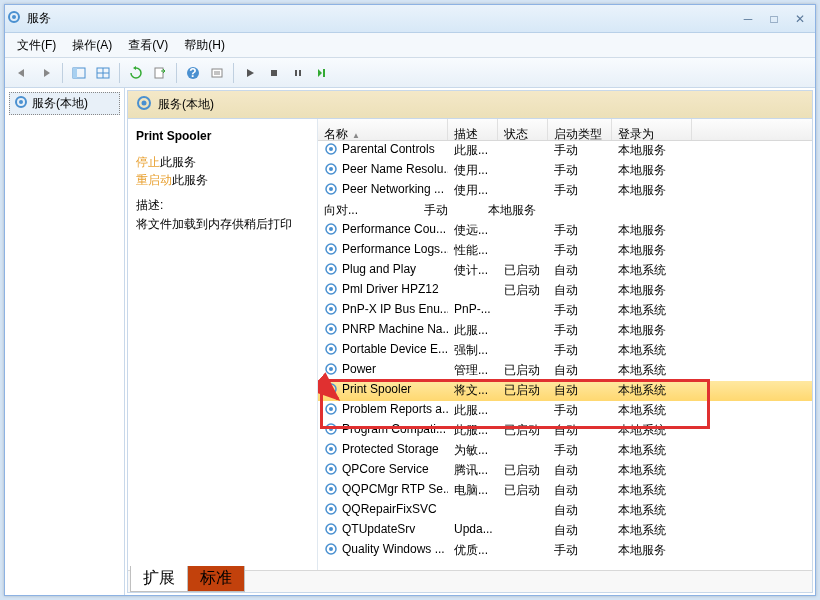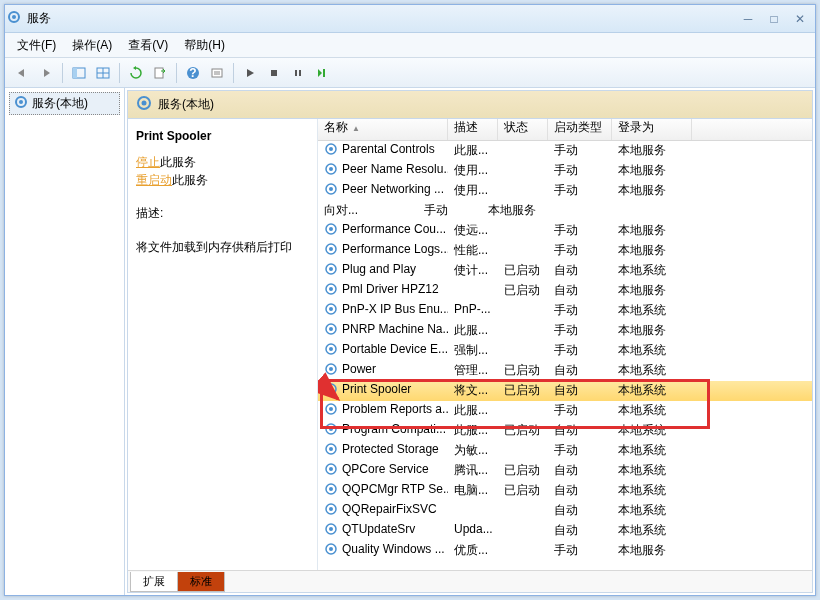--- a/index.html
+++ b/index.html
@@ -15,36 +15,36 @@
 .tbtn{width:22px;height:22px;display:inline-flex;align-items:center;justify-content:center;border:1px solid transparent;cursor:default}
 .tsep{width:1px;height:20px;background:#c0d0e0;margin:0 3px}
 .body{flex:1;display:flex;overflow:hidden}
 .tree{width:120px;border-right:1px solid #c8d8ea;background:#fff;padding:4px}
 .treeitem{display:flex;align-items:center;padding:2px 4px;background:#e8f0f8;border:1px dotted #888}
 .main{flex:1;display:flex;flex-direction:column;overflow:hidden;border:1px solid #c8d8ea;margin:2px}
 .mainhdr{background:linear-gradient(#f4e8c8,#ece0b8);height:28px;display:flex;align-items:center;padding:0 8px;border-bottom:1px solid #c8d8ea}
 .split{flex:1;display:flex;overflow:hidden}
 .detail{width:190px;padding:10px 8px;border-right:1px solid #e0e8f0;overflow:hidden}
 .detail h3{font-size:12px;font-weight:bold;margin-bottom:10px}
-.link{color:#0066cc;text-decoration:underline;cursor:pointer;line-height:18px}
+.link{color:#0066cc;cursor:pointer;line-height:18px}
 .link.orange{color:#e8a030}
-.detail .lbl{margin-top:16px}
-.detail .desc{margin-top:17px}
+.detail .lbl{margin-top:8px}
+.detail .desc{margin-top:2px}
 .listwrap{flex:1;overflow:hidden;position:relative}
 .cols{display:flex;background:linear-gradient(#fdfdfd,#f0f0f0);border-bottom:1px solid #d8d8d8;height:22px}
-.col{padding:0 6px;border-right:1px solid #e0e0e0;overflow:hidden;white-space:nowrap}
+.col{padding:7px 6px;border-right:1px solid #e0e0e0;overflow:hidden;white-space:nowrap}
 .col.sort::after{content:"▲";font-size:8px;color:#888;margin-left:4px}
 .rows{overflow-y:scroll;height:calc(100% - 22px)}
 .row{display:flex;height:20px;align-items:flex-start}
 .row.sel{background:linear-gradient(#ffe8a0,#ffd870)}
 .cell{padding:1px 6px;overflow:hidden;white-space:nowrap;text-overflow:ellipsis;display:flex;align-items:center}
 .cell .gearico{margin-right:4px;flex-shrink:0}
 .c0{width:130px}.c1{width:50px}.c2{width:50px}.c3{width:64px}.c4{width:80px}
 .tabs{height:22px;display:flex;align-items:flex-end;padding-left:2px;border-top:1px solid #d8d8d8;background:#f8f8f8}
-.tab{padding:2px 12px;border:1px solid #c0c0c0;border-top:none;background:#fff;margin-right:-1px;cursor:default;font-size:11px}
+.tab{padding:2px 12px;border:1px solid #c0c0c0;border-top:none;background:#fff;margin-right:-1px;cursor:default;font-size:16px}
 .tab.inactive{background:#c2410c}
 .redbox{position:absolute;border:3px solid #e03030;pointer-events:none;z-index:10}
 .arrow{position:absolute;z-index:11;pointer-events:none}
 </style>
 </head>
 <body>
 
 <div class="window">
   <div class="titlebar">
     <span class="icon"><svg width="14" height="14">

